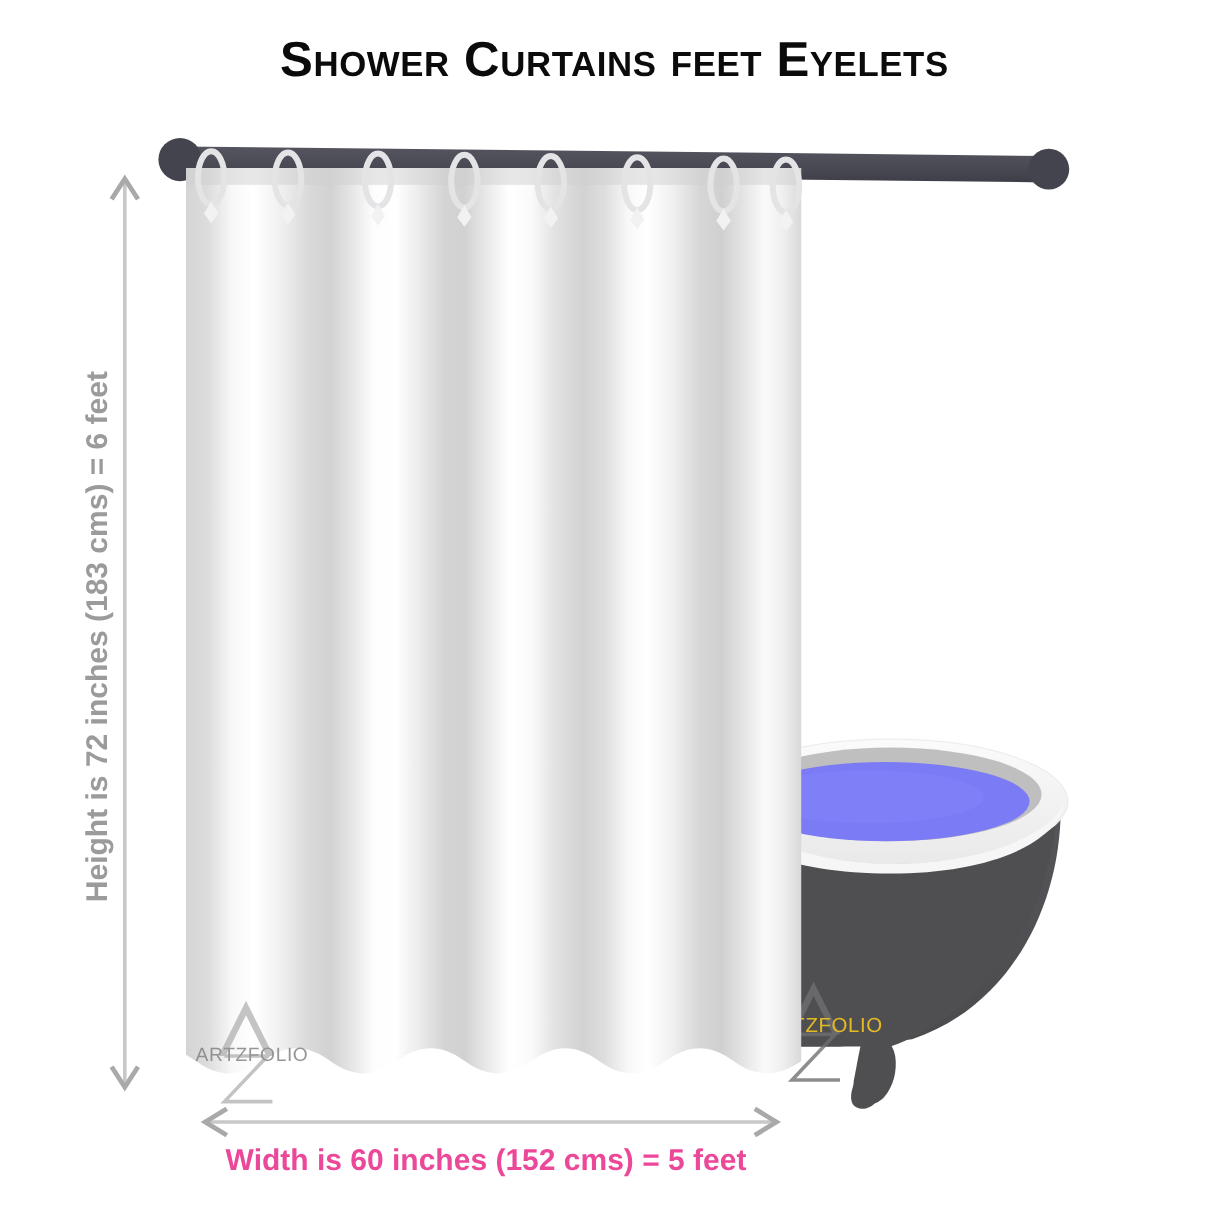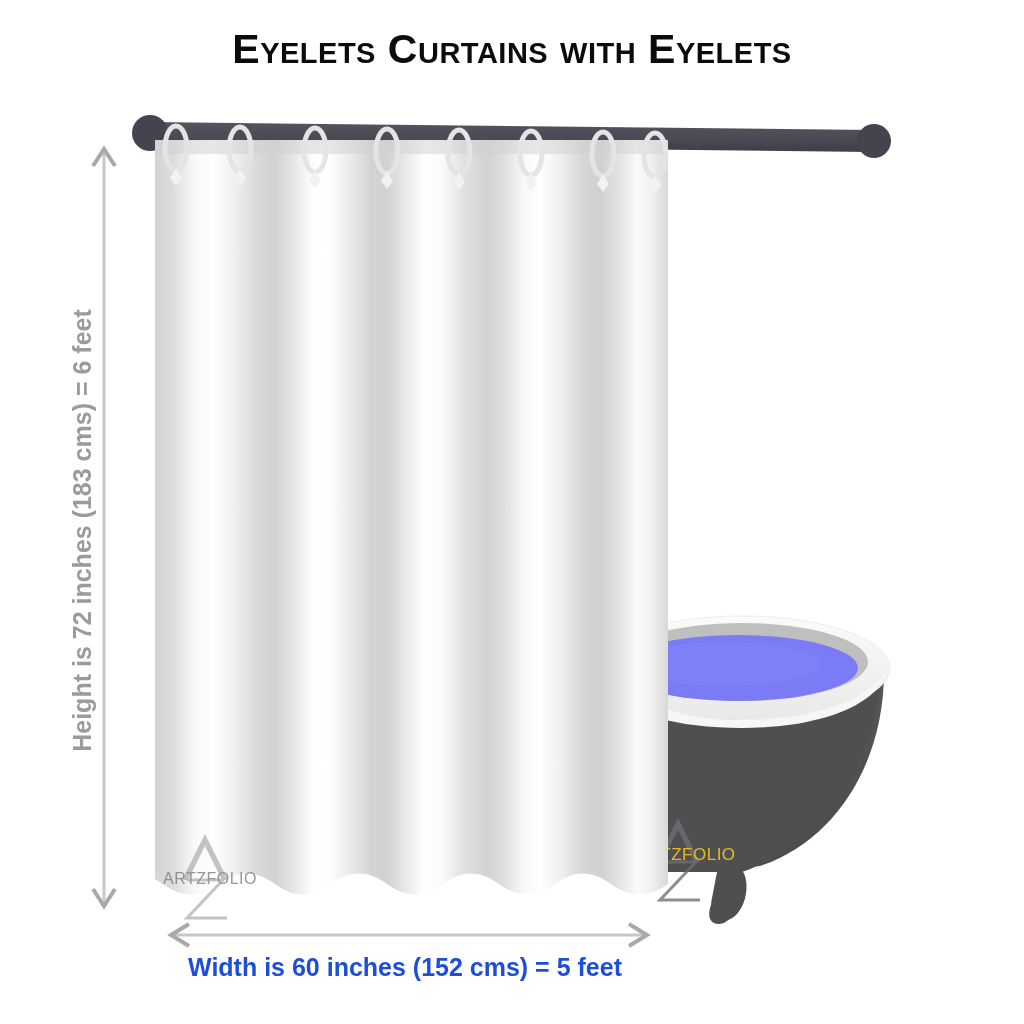--- a/index.html
+++ b/index.html
@@ -60,30 +60,30 @@
   }
   #width-label {
     position: absolute;
     left: 0px;
     top: 953px;
     width: 810px;
     text-align: center;
     font-family: "Liberation Sans", sans-serif;
     font-weight: bold;
     font-size: 25px;
-    color: #1d4ed8;
+    color: #ec4899;
     white-space: nowrap;
   }
 </style>
 </head>
 <body>
 
 <div id="stage">
 
-  <div id="title">Eyelets Curtains with Eyelets</div>
+  <div id="title">Shower Curtains feet Eyelets</div>
 
   <svg id="scene" viewBox="0 0 1024 1024">
     <defs>
 
       <linearGradient id="curtainFolds" x1="0" y1="0" x2="1" y2="0">
         <stop offset="0.000" stop-color="#d4d4d4"></stop>
         <stop offset="0.035" stop-color="#dcdcdc"></stop>
         <stop offset="0.075" stop-color="#f8f8f8"></stop>
         <stop offset="0.110" stop-color="#ffffff"></stop>
         <stop offset="0.150" stop-color="#f2f2f2"></stop>

